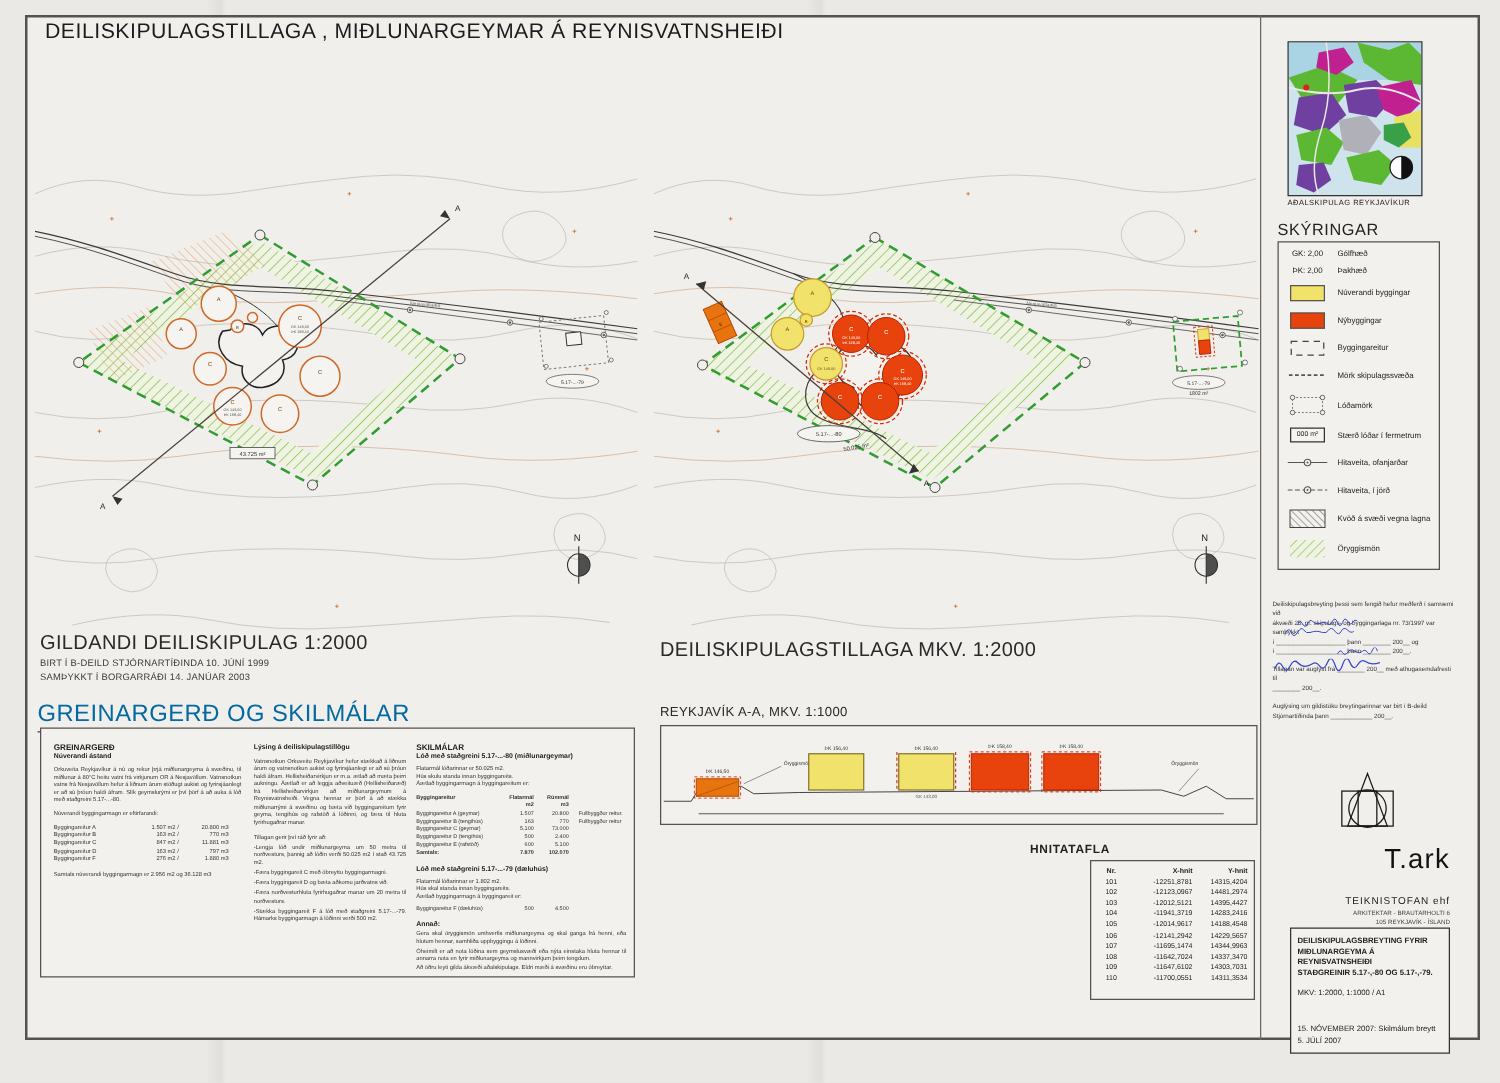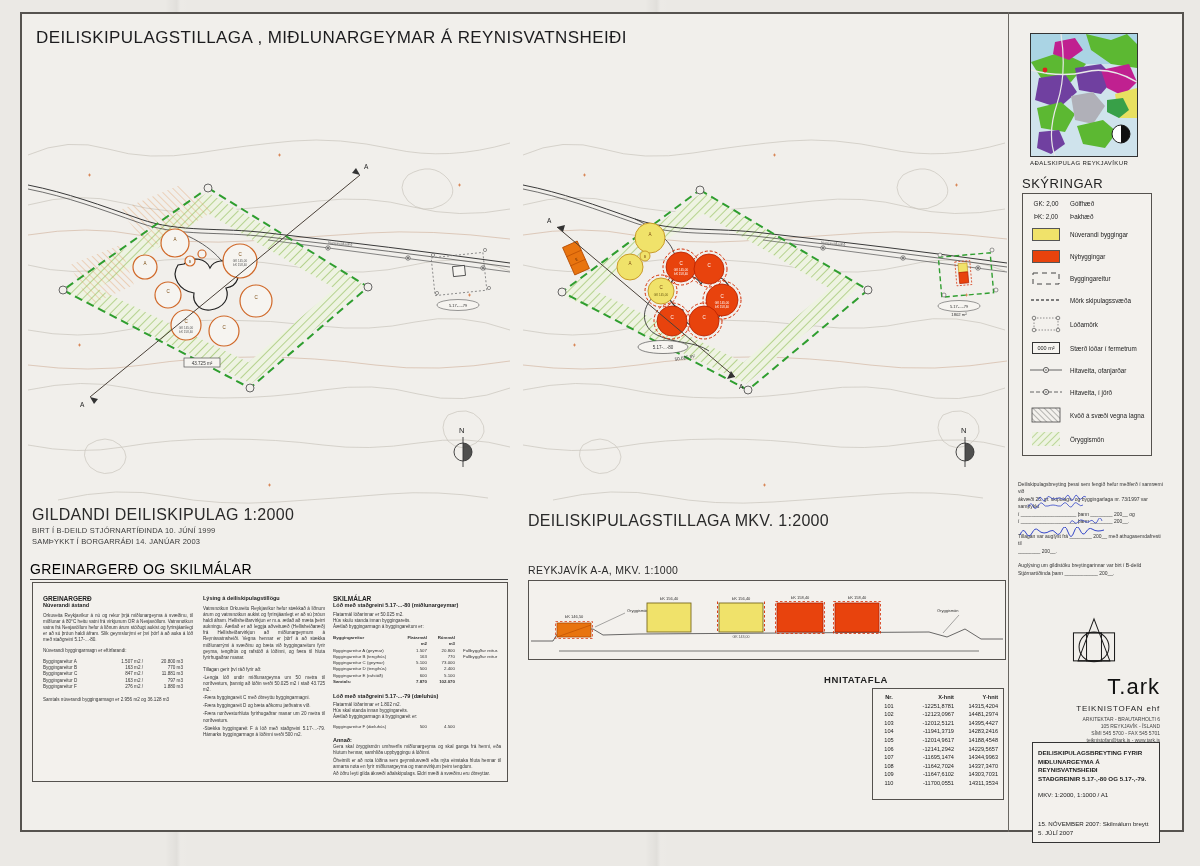--- a/index.html
+++ b/index.html
@@ -8,21 +8,21 @@
   .paper{position:absolute;inset:0;background:#ebe9e5}
   .crease{position:absolute;top:0;bottom:0;width:26px;pointer-events:none;
           background:linear-gradient(90deg,rgba(0,0,0,0) 0%,rgba(0,0,0,.045) 45%,rgba(255,255,255,.05) 60%,rgba(0,0,0,0) 100%)}
   .frame{position:absolute;left:20px;top:12px;width:1164px;height:820px;
          border:2px solid #56534f;background:#f1efeb;box-sizing:border-box}
   .vdiv{position:absolute;left:1008px;top:12px;width:1px;height:820px;background:#6a6762}
   .abs{position:absolute}
   .title{font-size:17px;letter-spacing:.4px;color:#1c1c1e}
   .cap1{font-size:16px;color:#2a2a2a;letter-spacing:.3px}
   .cap2{font-size:7.5px;color:#3a3a3a;letter-spacing:.2px;margin-top:2px}
-  .sechead{font-size:14px;color:#000000;letter-spacing:.4px}
+  .sechead{font-size:19px;color:#0369a1;letter-spacing:.4px}
   .rule{border-bottom:1px solid #444}
   .box{border:1px solid #55524e;background:#f3f1ed;box-sizing:border-box}
   
   .leg-title{font-size:13px;letter-spacing:.5px}
   .leg-row{display:flex;align-items:center;gap:7px;padding:0 6px;height:22px}
   .leg-row.short{height:13px}
   .leg-sw{width:34px;flex:0 0 34px;display:flex;justify-content:center}
   .leg-lab{font-size:6.3px;color:#222}
   .leg-code{font-size:6.3px;width:34px;flex:0 0 34px;text-align:center}
   .sw-rect{width:26px;height:11px;border:.5px solid #555}
@@ -45,39 +45,39 @@
   
   .hn-head{font-size:9.5px;font-weight:bold;letter-spacing:.6px}
   .hrow{display:flex;font-size:5.6px;line-height:8.6px;color:#222}
   .hrow span:nth-child(1){width:26px;text-align:center}
   .hrow span:nth-child(2){width:52px;text-align:right}
   .hrow span:nth-child(3){width:44px;text-align:right}
   .hrow.hd{font-weight:bold}
   
   .firm{width:132px;text-align:right}
   .firm-name{font-size:22px;letter-spacing:1px;color:#111}
-  .firm-sub{font-size:8px;letter-spacing:.8px;margin-top:4px}
+  .firm-sub{font-size:8px;letter-spacing:.8px;margin-top:16px}
   .firm-addr{font-size:5px;line-height:7px;color:#444;margin-top:3px}
   .tb{border:1.2px solid #333;background:#f3f1ed;box-sizing:border-box;padding:6px 5px;width:128px}
   .tb-l{font-size:6.2px;font-weight:bold;line-height:8.6px;color:#222}
   .tb-s{font-size:6.2px;margin-top:8px;color:#222}
   .tb-r{font-size:6.2px;margin-top:2px;color:#222}
   .tb-gap{margin-top:22px}
   svg text{font-family:"Liberation Sans",sans-serif}
 </style>
 </head>
 <body>
 
 <div class="paper"></div>
 <div class="crease" style="left:165px"></div>
 <div class="crease" style="left:645px"></div>
 <div class="frame"></div>
 <div class="vdiv"></div>
 
-<div class="abs title" style="left:36px;top:28px">DEILISKIPULAGSTILLAGA , MIÐLUNARGEYMAR Á REYNISVATNSHEIÐI</div>
+<div class="abs title" style="left:36px;top:15px">DEILISKIPULAGSTILLAGA , MIÐLUNARGEYMAR Á REYNISVATNSHEIÐI</div>
 
 <svg class="abs" style="left:28px;top:115px" width="482" height="392" viewBox="0 0 482 392">
   <defs>
     <pattern id="gh1" width="6" height="6" patternUnits="userSpaceOnUse" patternTransform="rotate(45)">
       <rect width="6" height="6" fill="#eef3e2"></rect>
         <line x1="0" y1="0" x2="0" y2="6" stroke="#9cc46a" stroke-width="1.4"></line>
     </pattern>
     <pattern id="oh1" width="5" height="5" patternUnits="userSpaceOnUse" patternTransform="rotate(-45)">
       <line x1="0" y1="0" x2="0" y2="5" stroke="#e09050" stroke-width="1"></line>
     </pattern>

